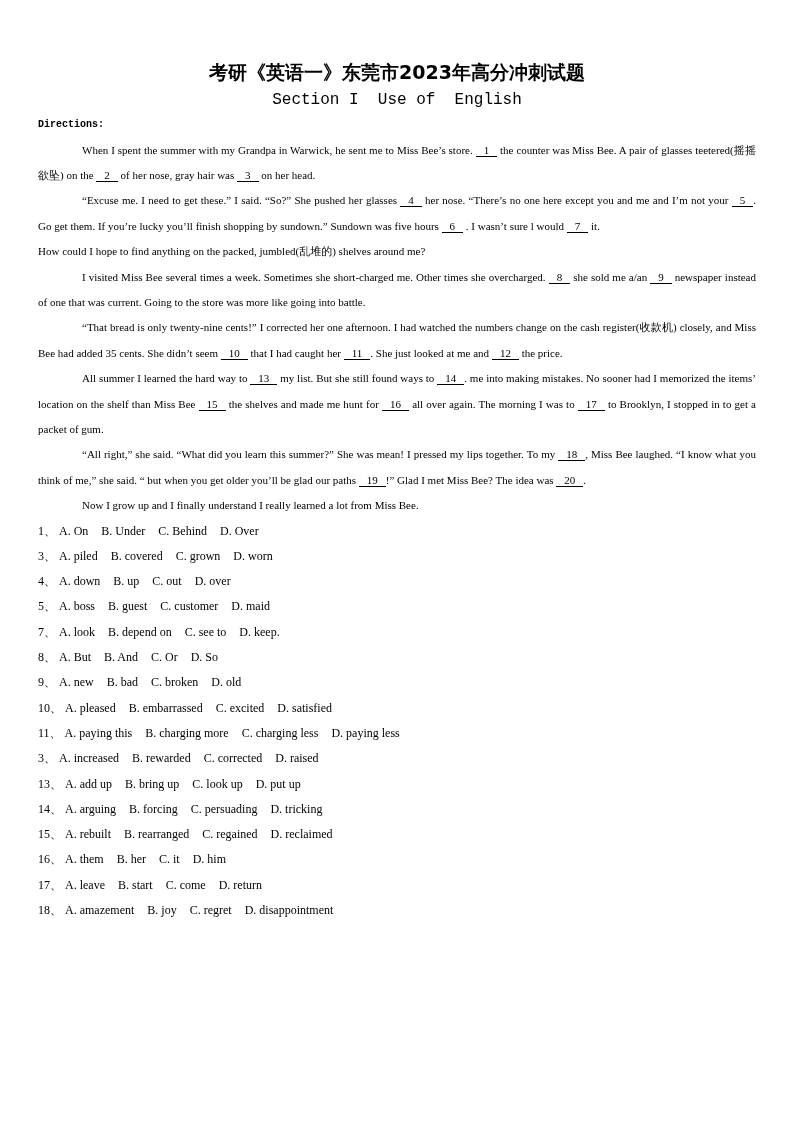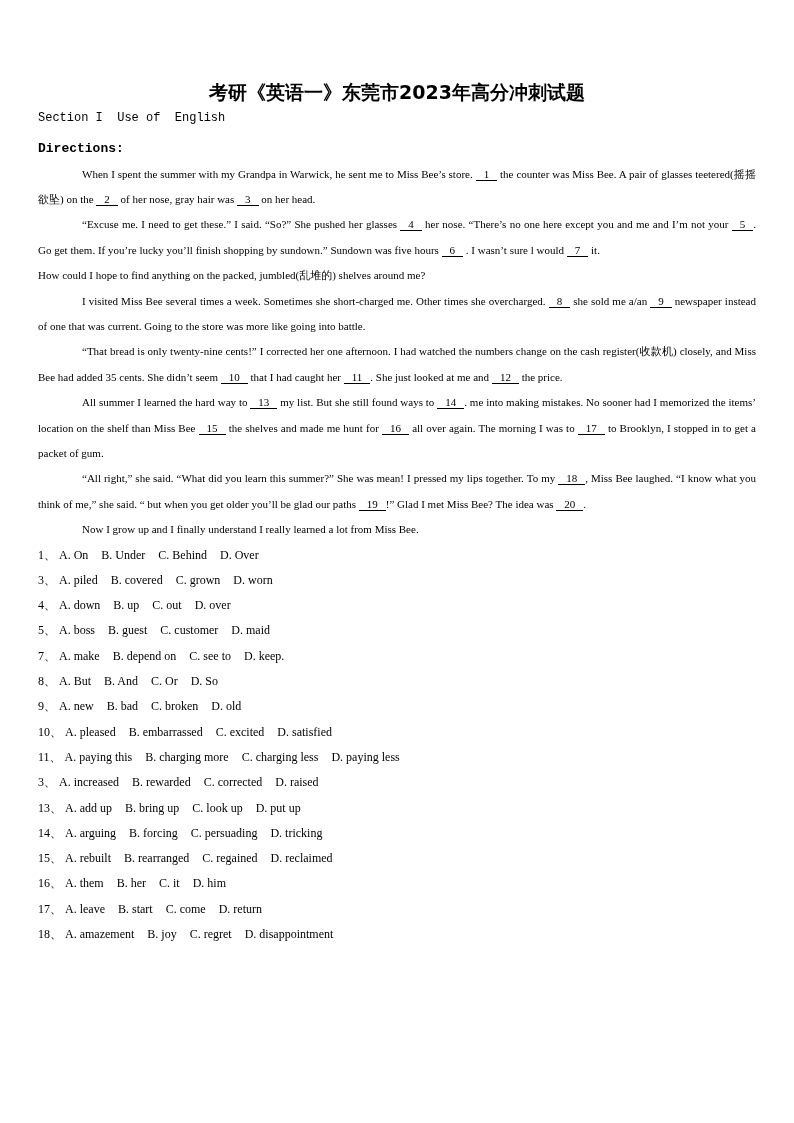--- a/index.html
+++ b/index.html
@@ -1,31 +1,31 @@
 <!DOCTYPE html>
 <html><head>
 <meta charset="utf-8">
 <style>
   * { margin:0; padding:0; box-sizing:border-box; }
   html, body { background:#ffffff; }
   body {
     width:794px; min-height:1123px; margin:0 auto;
     font-family:"Liberation Serif", serif; color:#000;
   }
-  .page { padding:80px 38px 40px 38px; }
+  .page { padding:60px 38px 40px 38px; }
 
   .title {
     text-align:center; font-size:19px; font-weight:bold;
     font-family:"DejaVu Sans","Liberation Sans",sans-serif;
   }
   .section-heading {
-    font-family:"Liberation Mono",monospace;
-    font-size:12px; white-space:pre-wrap; margin-top:5px;
+    text-align:center; font-family:"Liberation Mono",monospace;
+    font-size:16px; white-space:pre-wrap; margin-top:5px;
   }
-  .directions { font-family:"Liberation Mono",monospace; font-size:13px; line-height:15.5px; margin-top:16px; }
+  .directions { font-family:"Liberation Mono",monospace; font-size:10px; line-height:15.5px; margin-top:8px; }
   .dir-label { font-weight:bold; }
   .dir-text  { white-space:pre-wrap; }
 
   .passage { margin-top:5px; }
   .passage p {
     font-size:11px; line-height:25.4px; text-align:justify;
   }
   .passage p.indent { text-indent:44px; }
 
   .blank {
@@ -56,21 +56,21 @@
       <p class="indent"><span>“That bread is only twenty-nine cents!” I corrected her one afternoon. I had watched the numbers change on the cash register(收款机) closely, and Miss Bee had added 35 cents. She didn’t seem </span><span class="blank">10</span><span> that I had caught her </span><span class="blank">11</span><span>. She just looked at me and </span><span class="blank">12</span><span> the price.</span></p>
       <p class="indent"><span>All summer I learned the hard way to </span><span class="blank">13</span><span> my list. But she still found ways to </span><span class="blank">14</span><span>. me into making mistakes. No sooner had I memorized the items’ location on the shelf than Miss Bee </span><span class="blank">15</span><span> the shelves and made me hunt for </span><span class="blank">16</span><span> all over again. The morning I was to </span><span class="blank">17</span><span> to Brooklyn, I stopped in to get a packet of gum.</span></p>
       <p class="indent"><span>“All right,” she said. “What did you learn this summer?” She was mean! I pressed my lips together. To my </span><span class="blank">18</span><span>, Miss Bee laughed. “I know what you think of me,” she said. “ but when you get older you’ll be glad our paths </span><span class="blank">19</span><span>!” Glad I met Miss Bee? The idea was </span><span class="blank">20</span><span>.</span></p>
       <p class="indent"><span>Now I grow up and I finally understand I really learned a lot from Miss Bee.</span></p>
     </div>
   <div id="questions" class="questions">
       <div class="q-row"><span class="q-num">1、</span><span class="q-opt">A. On</span><span class="q-opt">B. Under</span><span class="q-opt">C. Behind</span><span class="q-opt">D. Over</span></div>
       <div class="q-row"><span class="q-num">3、</span><span class="q-opt">A. piled</span><span class="q-opt">B. covered</span><span class="q-opt">C. grown</span><span class="q-opt">D. worn</span></div>
       <div class="q-row"><span class="q-num">4、</span><span class="q-opt">A. down</span><span class="q-opt">B. up</span><span class="q-opt">C. out</span><span class="q-opt">D. over</span></div>
       <div class="q-row"><span class="q-num">5、</span><span class="q-opt">A. boss</span><span class="q-opt">B. guest</span><span class="q-opt">C. customer</span><span class="q-opt">D. maid</span></div>
-      <div class="q-row"><span class="q-num">7、</span><span class="q-opt">A. make</span><span class="q-opt">B. depend on</span><span class="q-opt">C. see to</span><span class="q-opt">D. keep.</span></div>
+      <div class="q-row"><span class="q-num">7、</span><span class="q-opt">A. look</span><span class="q-opt">B. depend on</span><span class="q-opt">C. see to</span><span class="q-opt">D. keep.</span></div>
       <div class="q-row"><span class="q-num">8、</span><span class="q-opt">A. But</span><span class="q-opt">B. And</span><span class="q-opt">C. Or</span><span class="q-opt">D. So</span></div>
       <div class="q-row"><span class="q-num">9、</span><span class="q-opt">A. new</span><span class="q-opt">B. bad</span><span class="q-opt">C. broken</span><span class="q-opt">D. old</span></div>
       <div class="q-row"><span class="q-num">10、</span><span class="q-opt">A. pleased</span><span class="q-opt">B. embarrassed</span><span class="q-opt">C. excited</span><span class="q-opt">D. satisfied</span></div>
       <div class="q-row"><span class="q-num">11、</span><span class="q-opt">A. paying this</span><span class="q-opt">B. charging more</span><span class="q-opt">C. charging less</span><span class="q-opt">D. paying less</span></div>
       <div class="q-row"><span class="q-num">3、</span><span class="q-opt">A. increased</span><span class="q-opt">B. rewarded</span><span class="q-opt">C. corrected</span><span class="q-opt">D. raised</span></div>
       <div class="q-row"><span class="q-num">13、</span><span class="q-opt">A. add up</span><span class="q-opt">B. bring up</span><span class="q-opt">C. look up</span><span class="q-opt">D. put up</span></div>
       <div class="q-row"><span class="q-num">14、</span><span class="q-opt">A. arguing</span><span class="q-opt">B. forcing</span><span class="q-opt">C. persuading</span><span class="q-opt">D. tricking</span></div>
       <div class="q-row"><span class="q-num">15、</span><span class="q-opt">A. rebuilt</span><span class="q-opt">B. rearranged</span><span class="q-opt">C. regained</span><span class="q-opt">D. reclaimed</span></div>
       <div class="q-row"><span class="q-num">16、</span><span class="q-opt">A. them</span><span class="q-opt">B. her</span><span class="q-opt">C. it</span><span class="q-opt">D. him</span></div>
       <div class="q-row"><span class="q-num">17、</span><span class="q-opt">A. leave</span><span class="q-opt">B. start</span><span class="q-opt">C. come</span><span class="q-opt">D. return</span></div>

